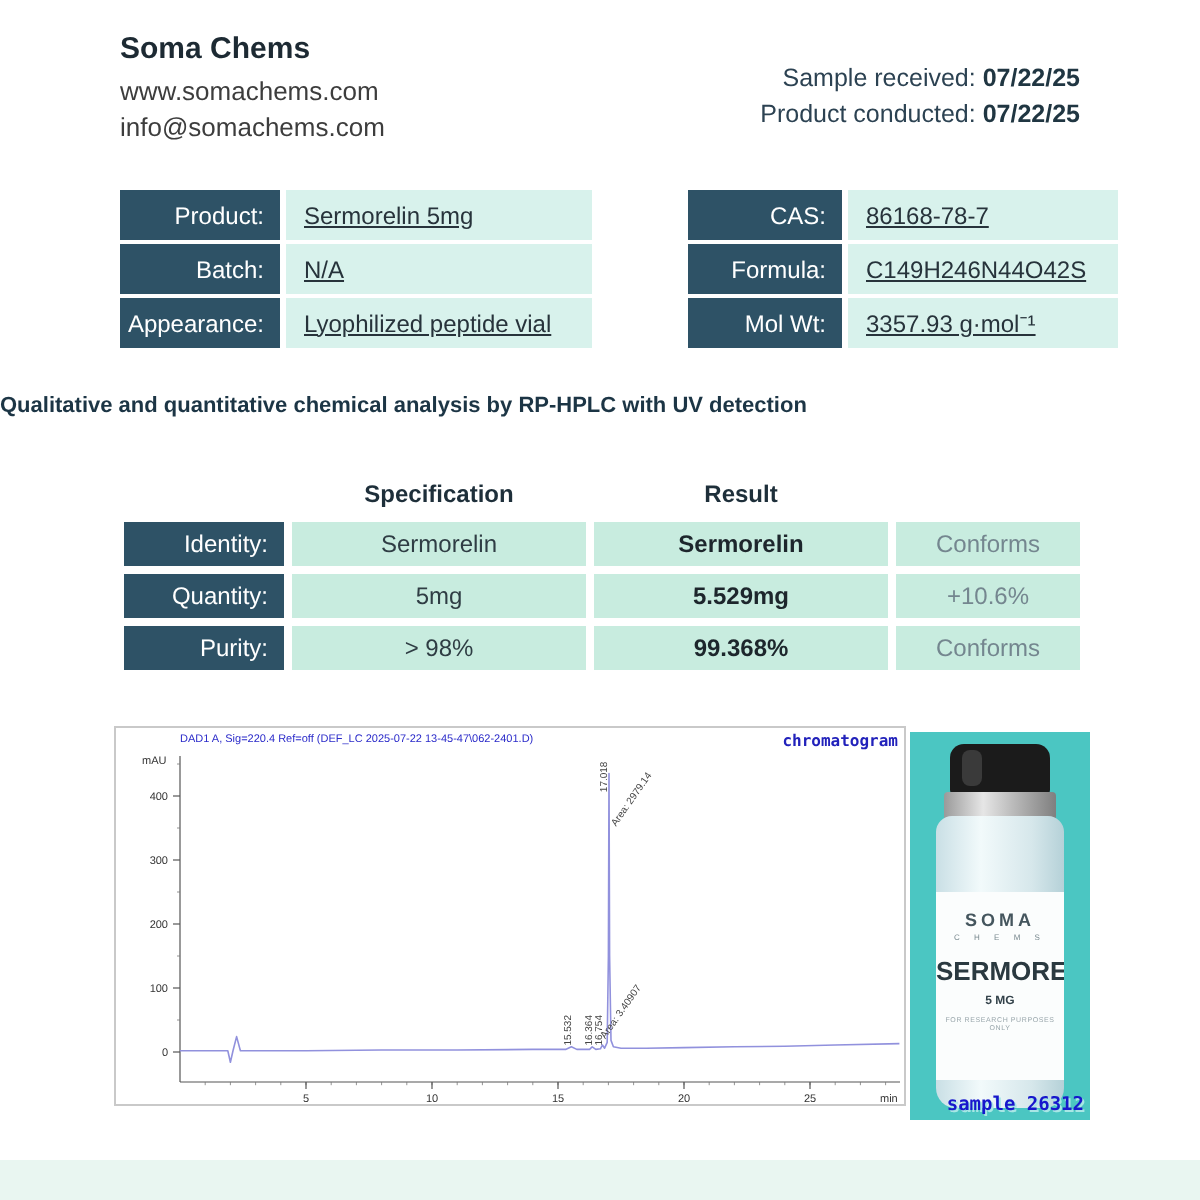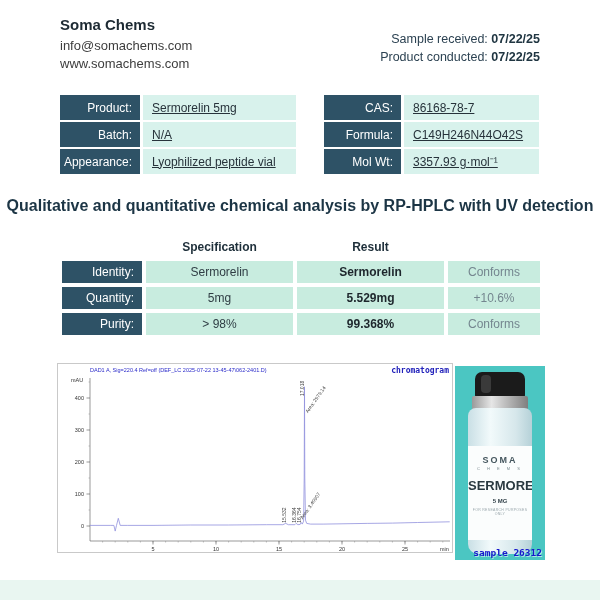--- a/index.html
+++ b/index.html
@@ -9,31 +9,31 @@
   
   .company-block{position:absolute;left:60px;top:16px;}
   .company-name{font-size:15px;font-weight:bold;color:#1d2a33;margin-bottom:4px;}
   .company-line{font-size:13px;color:#3d3d3d;line-height:18px;}
   .dates-block{position:absolute;right:60px;top:30px;text-align:right;font-size:12.5px;color:#2c4252;line-height:18px;}
   .dates-block b{color:#203642;}
 
   
   .info-col{position:absolute;top:95px;}
   .info-left{left:60px;width:236px;}
-  .info-right{left:296px;width:215px;padding-left:28px;}
+  .info-right{left:316px;width:215px;padding-left:28px;}
   .info-row{display:flex;height:25px;margin-bottom:2px;}
   .cell{display:flex;align-items:center;font-size:12px;box-sizing:border-box;}
   .lbl{background:#2e5266;color:#ffffff;justify-content:flex-end;padding-right:8px;}
   .val{background:#d8f2ec;color:#27333b;padding-left:9px;flex:1;margin-left:3px;text-decoration:underline;}
   .info-left .lbl{width:80px;}
   .info-right .lbl{width:77px;}
 
   
-  .method{position:absolute;left:0;top:197px;width:600px;text-align:center;
-          font-size:16px;font-weight:600;color:#1c3545;margin:0;}
+  .method{position:absolute;left:0;top:197px;width:600px;text-align:left;
+          font-size:11px;font-weight:600;color:#1c3545;margin:0;}
 
   
   .results{position:absolute;left:62px;top:240px;width:504px;}
   .res-head{display:flex;margin-bottom:7px;font-size:12px;font-weight:bold;color:#1e2f3a;}
   .rh-spacer{width:84px;}
   .rh-col{width:147px;text-align:center;}
   .rh-gap{width:4px;}
   .res-row{display:flex;height:22px;margin-bottom:4px;}
   .res-row .lbl{width:80px;}
   .res-cell{background:#c8ecdf;width:147px;margin-left:4px;display:flex;align-items:center;justify-content:center;font-size:12px;color:#2f3d44;}
@@ -70,22 +70,22 @@
   
   .footer-bar{position:absolute;left:0;top:580px;width:600px;height:20px;background:#e9f6f1;}
 </style>
 </head>
 <body>
 
 <div class="page">
 
   <div class="company-block">
     <div class="company-name">Soma Chems</div>
+    <div class="company-line">www.somachems.com</div>
     <div class="company-line">info@somachems.com</div>
-    <div class="company-line">www.somachems.com</div>
   </div>
   <div class="dates-block">
     <div><span>Sample received:</span> <b>07/22/25</b></div>
     <div><span>Product conducted:</span> <b>07/22/25</b></div>
   </div>
 
   <div class="info-col info-left">
     <div class="info-row">
       <div class="cell lbl">Product:</div>
       <div class="cell val">Sermorelin 5mg</div>

